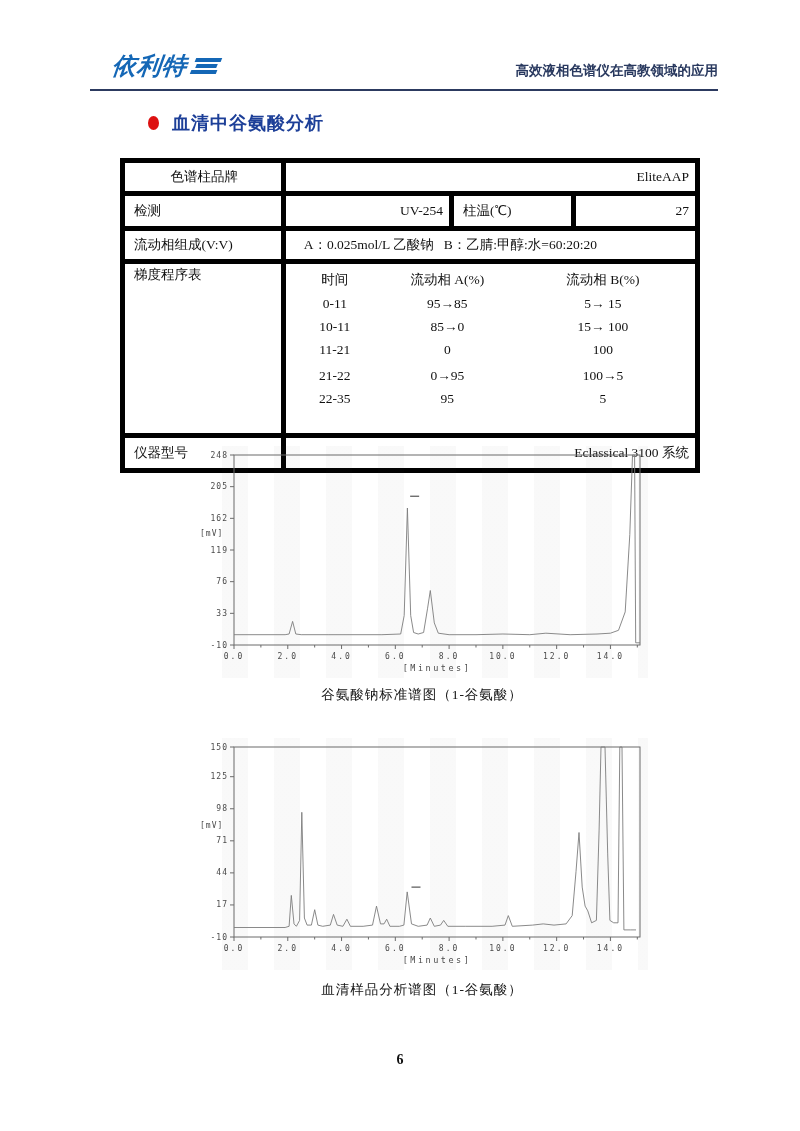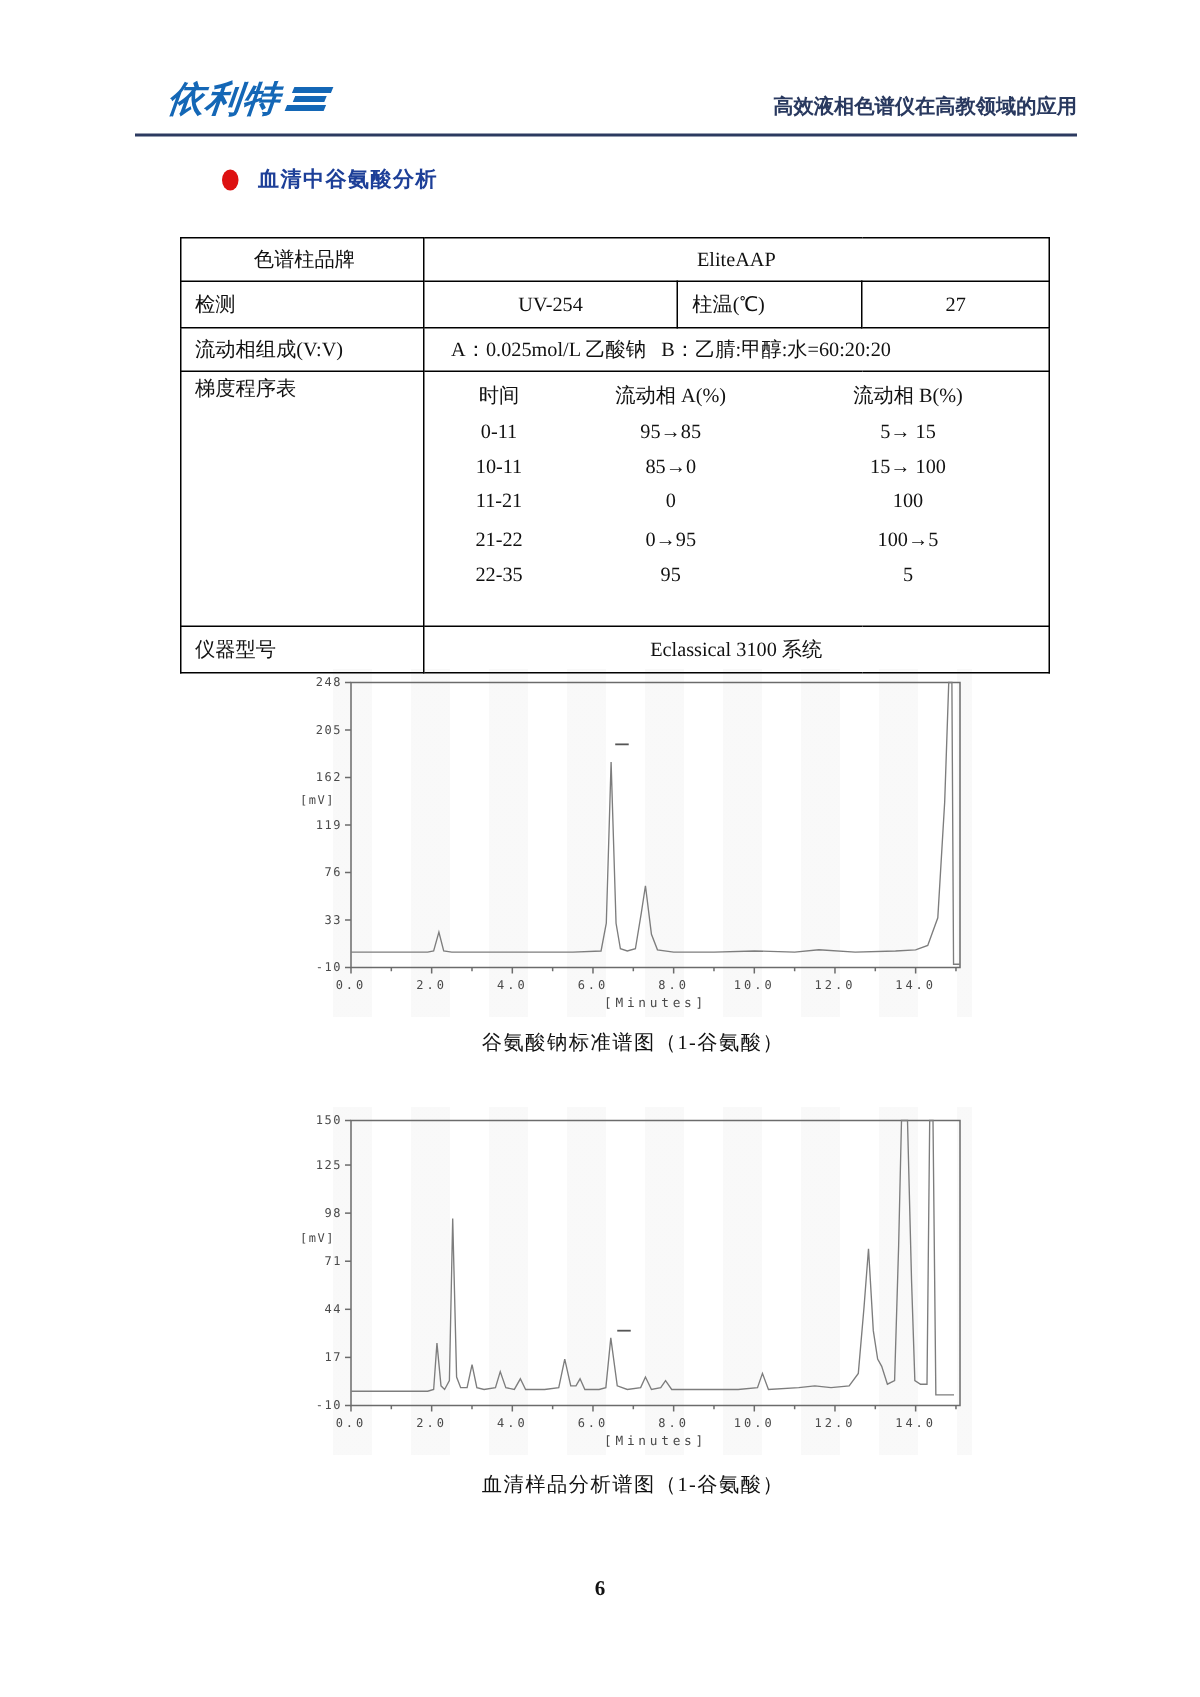--- a/index.html
+++ b/index.html
@@ -12,29 +12,29 @@
              font-size:24px;color:#1467b6;letter-spacing:1px;transform:skewX(-6deg);}
   .logo-bars{display:inline-block;margin-left:6px;transform:skewX(-22deg);}
   .logo-bars div{width:26px;height:4px;background:#1467b6;margin:2px 0;}
   .logo-bars div:nth-child(2){width:21px;margin-left:3px;}
   .header-right{position:absolute;right:82px;top:62px;font-size:13.5px;font-weight:bold;color:#29395f;margin-left:20px;}
   .header-rule{position:absolute;left:90px;top:89px;width:628px;height:2px;background:#2c3a60;}
 
   
   .section{position:absolute;left:148px;top:111px;display:flex;align-items:center;}
   .bullet{width:11px;height:14px;border-radius:50%;background:#dd1111;margin-right:13px;}
-  .section h1{margin:0;font-family:"Liberation Sans",sans-serif;font-size:14px;font-weight:bold;
+  .section h1{margin:0;font-family:"Liberation Sans",sans-serif;font-size:18px;font-weight:bold;
               color:#1d3f98;letter-spacing:1px;}
 
   
   .cond{position:absolute;left:120px;top:158px;width:580px;border-collapse:collapse;
         font-size:13.5px;color:#111;}
-  .cond td{border:1px solid #000000;padding:2px 6px;}
+  .cond td{border:5px solid #000000;padding:2px 6px;}
   .cond td.lbl{text-align:left;padding-left:9px;}
-  .cond td.ctr{text-align:center;}
+  .cond td.ctr{text-align:right;}
   .cond tr.h26 td{height:24px;}
   .cond tr.h28 td{height:26px;}
   .cond td.pre{white-space:pre-wrap;padding-left:18px;margin-left:20px;}
   .cond td.gradcell{padding:0;vertical-align:top;}
   .grad{width:100%;border-collapse:collapse;font-size:13.5px;}
   .grad td{border:none;text-align:center;padding:1px 0;height:21px;}
   .grad tr.gh td{height:23px;padding-top:4px;}
   .grad td.c1{width:24%;} .grad td.c2{width:31%;} .grad td.c3{width:45%;}
   .gradlabel{padding-top:7px;vertical-align:top;}
   .grad tr.sp td{padding-top:4px;}

